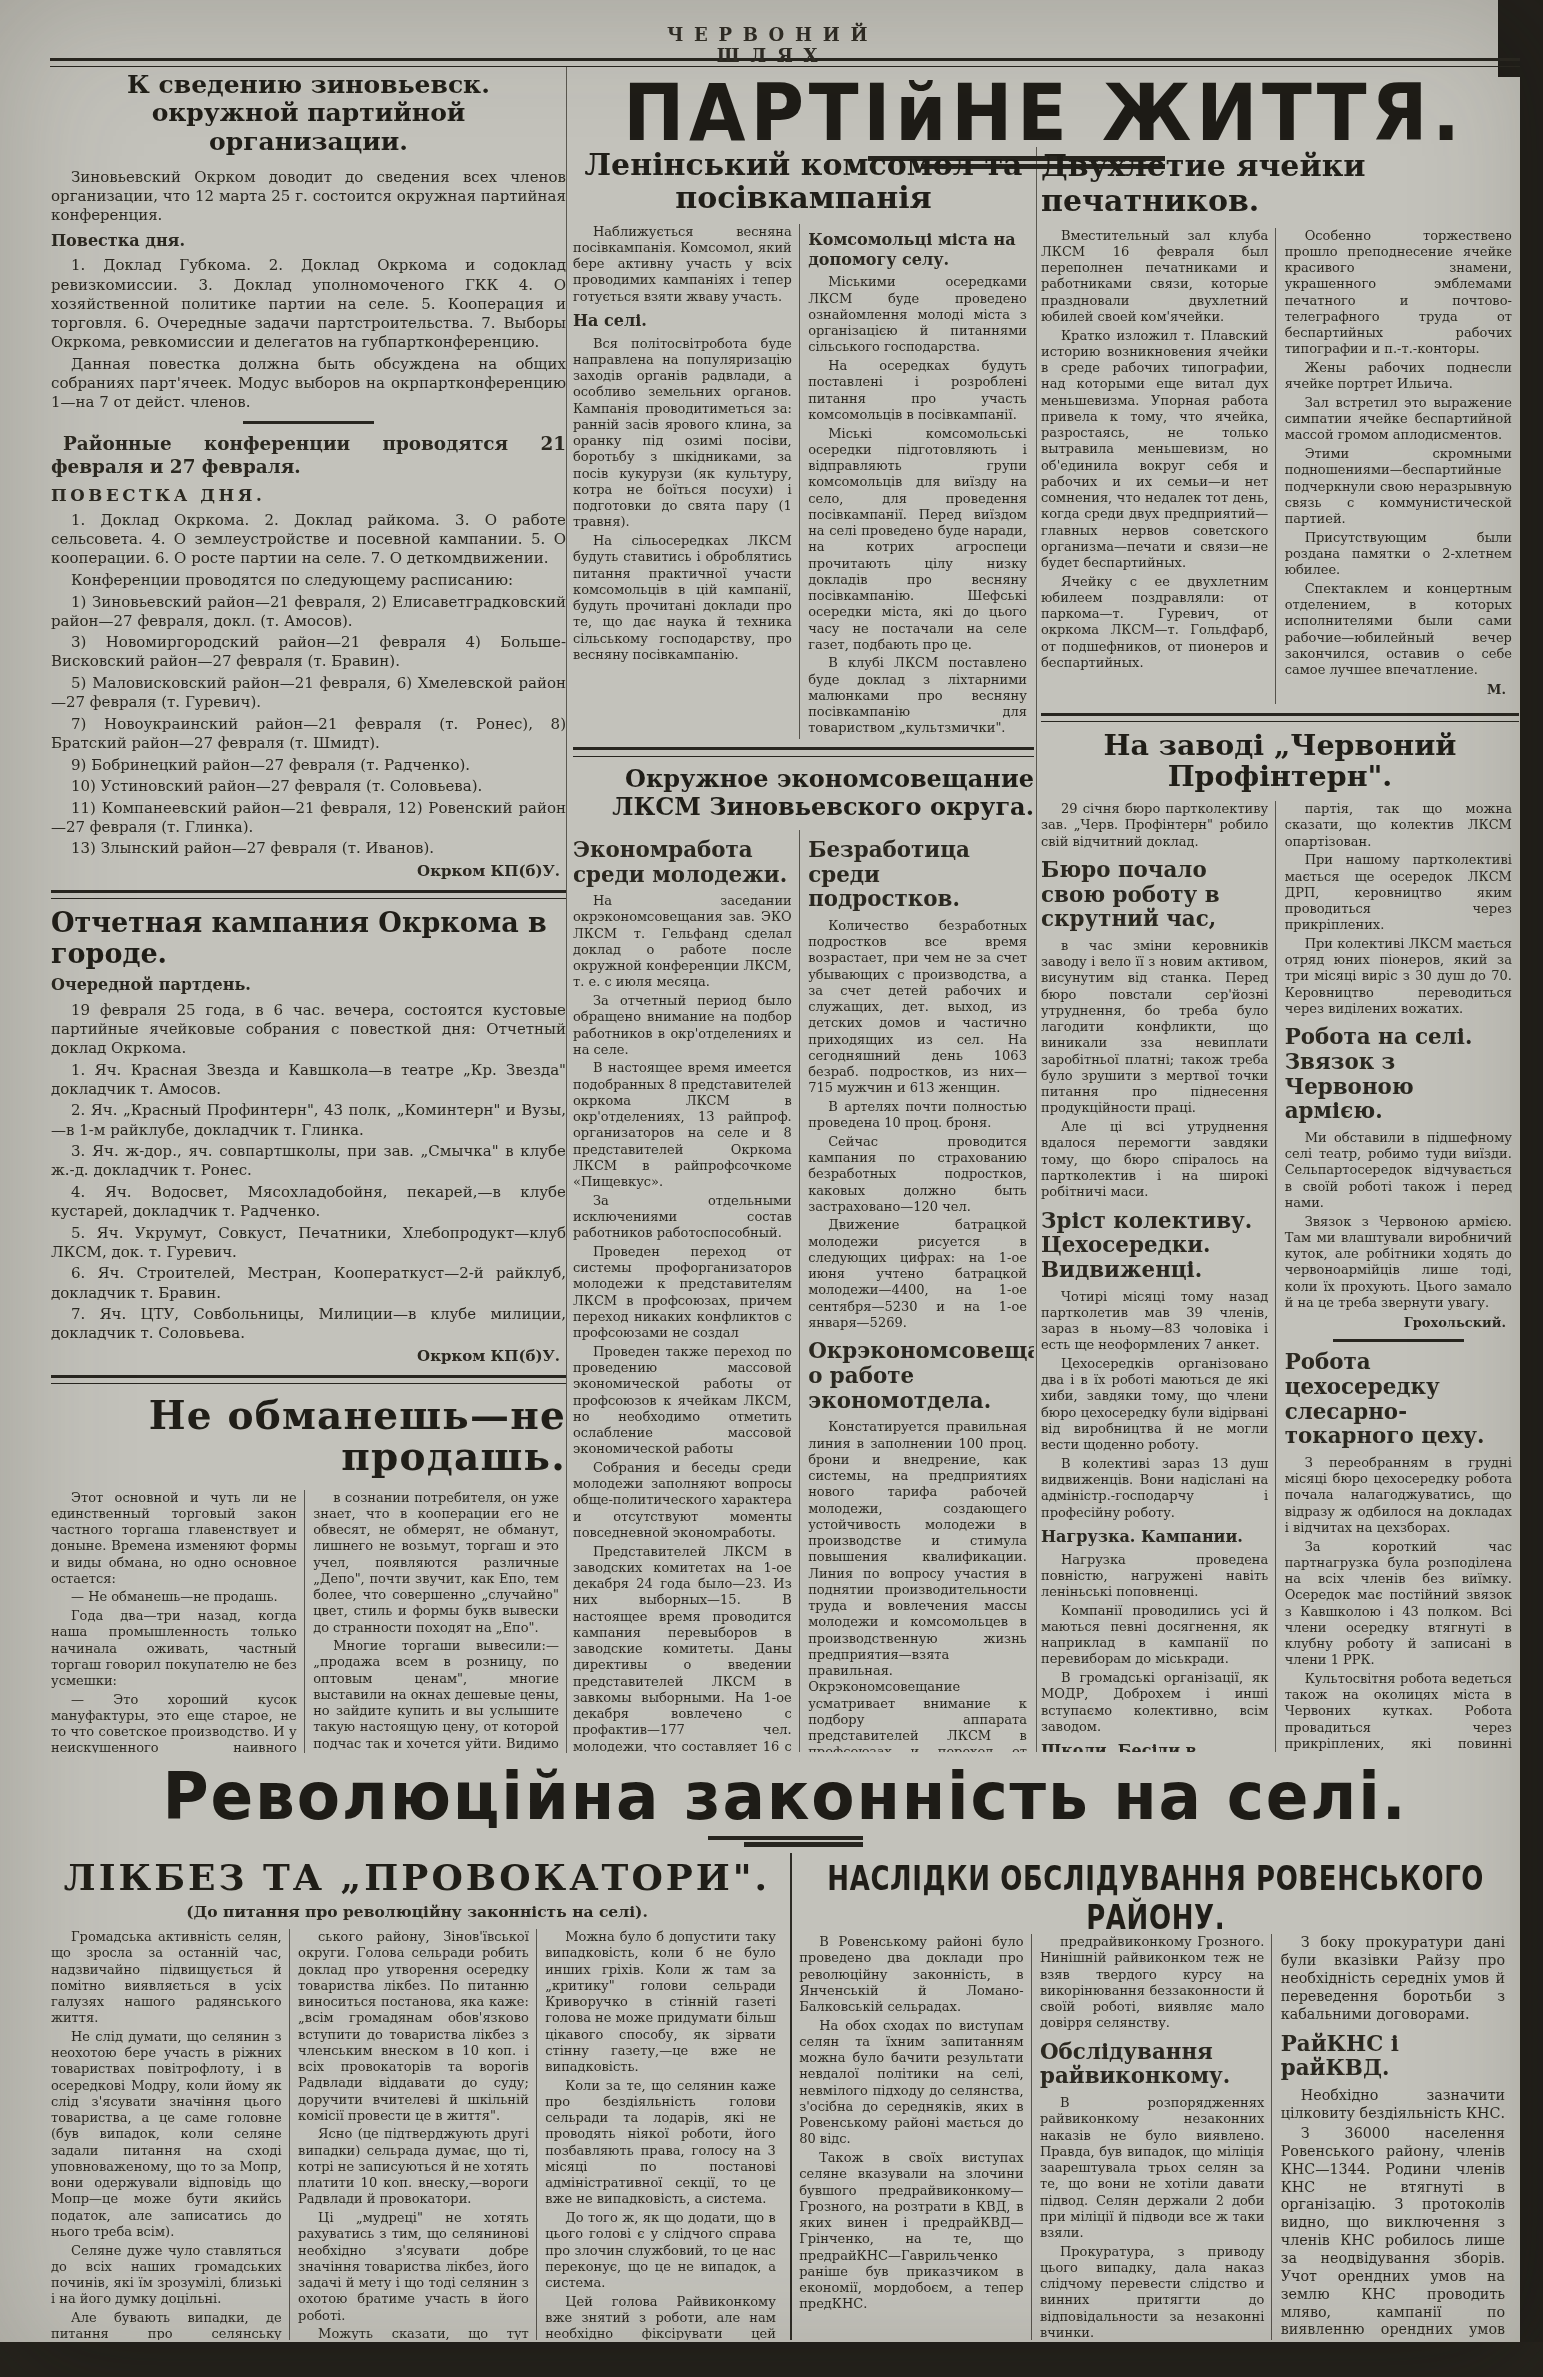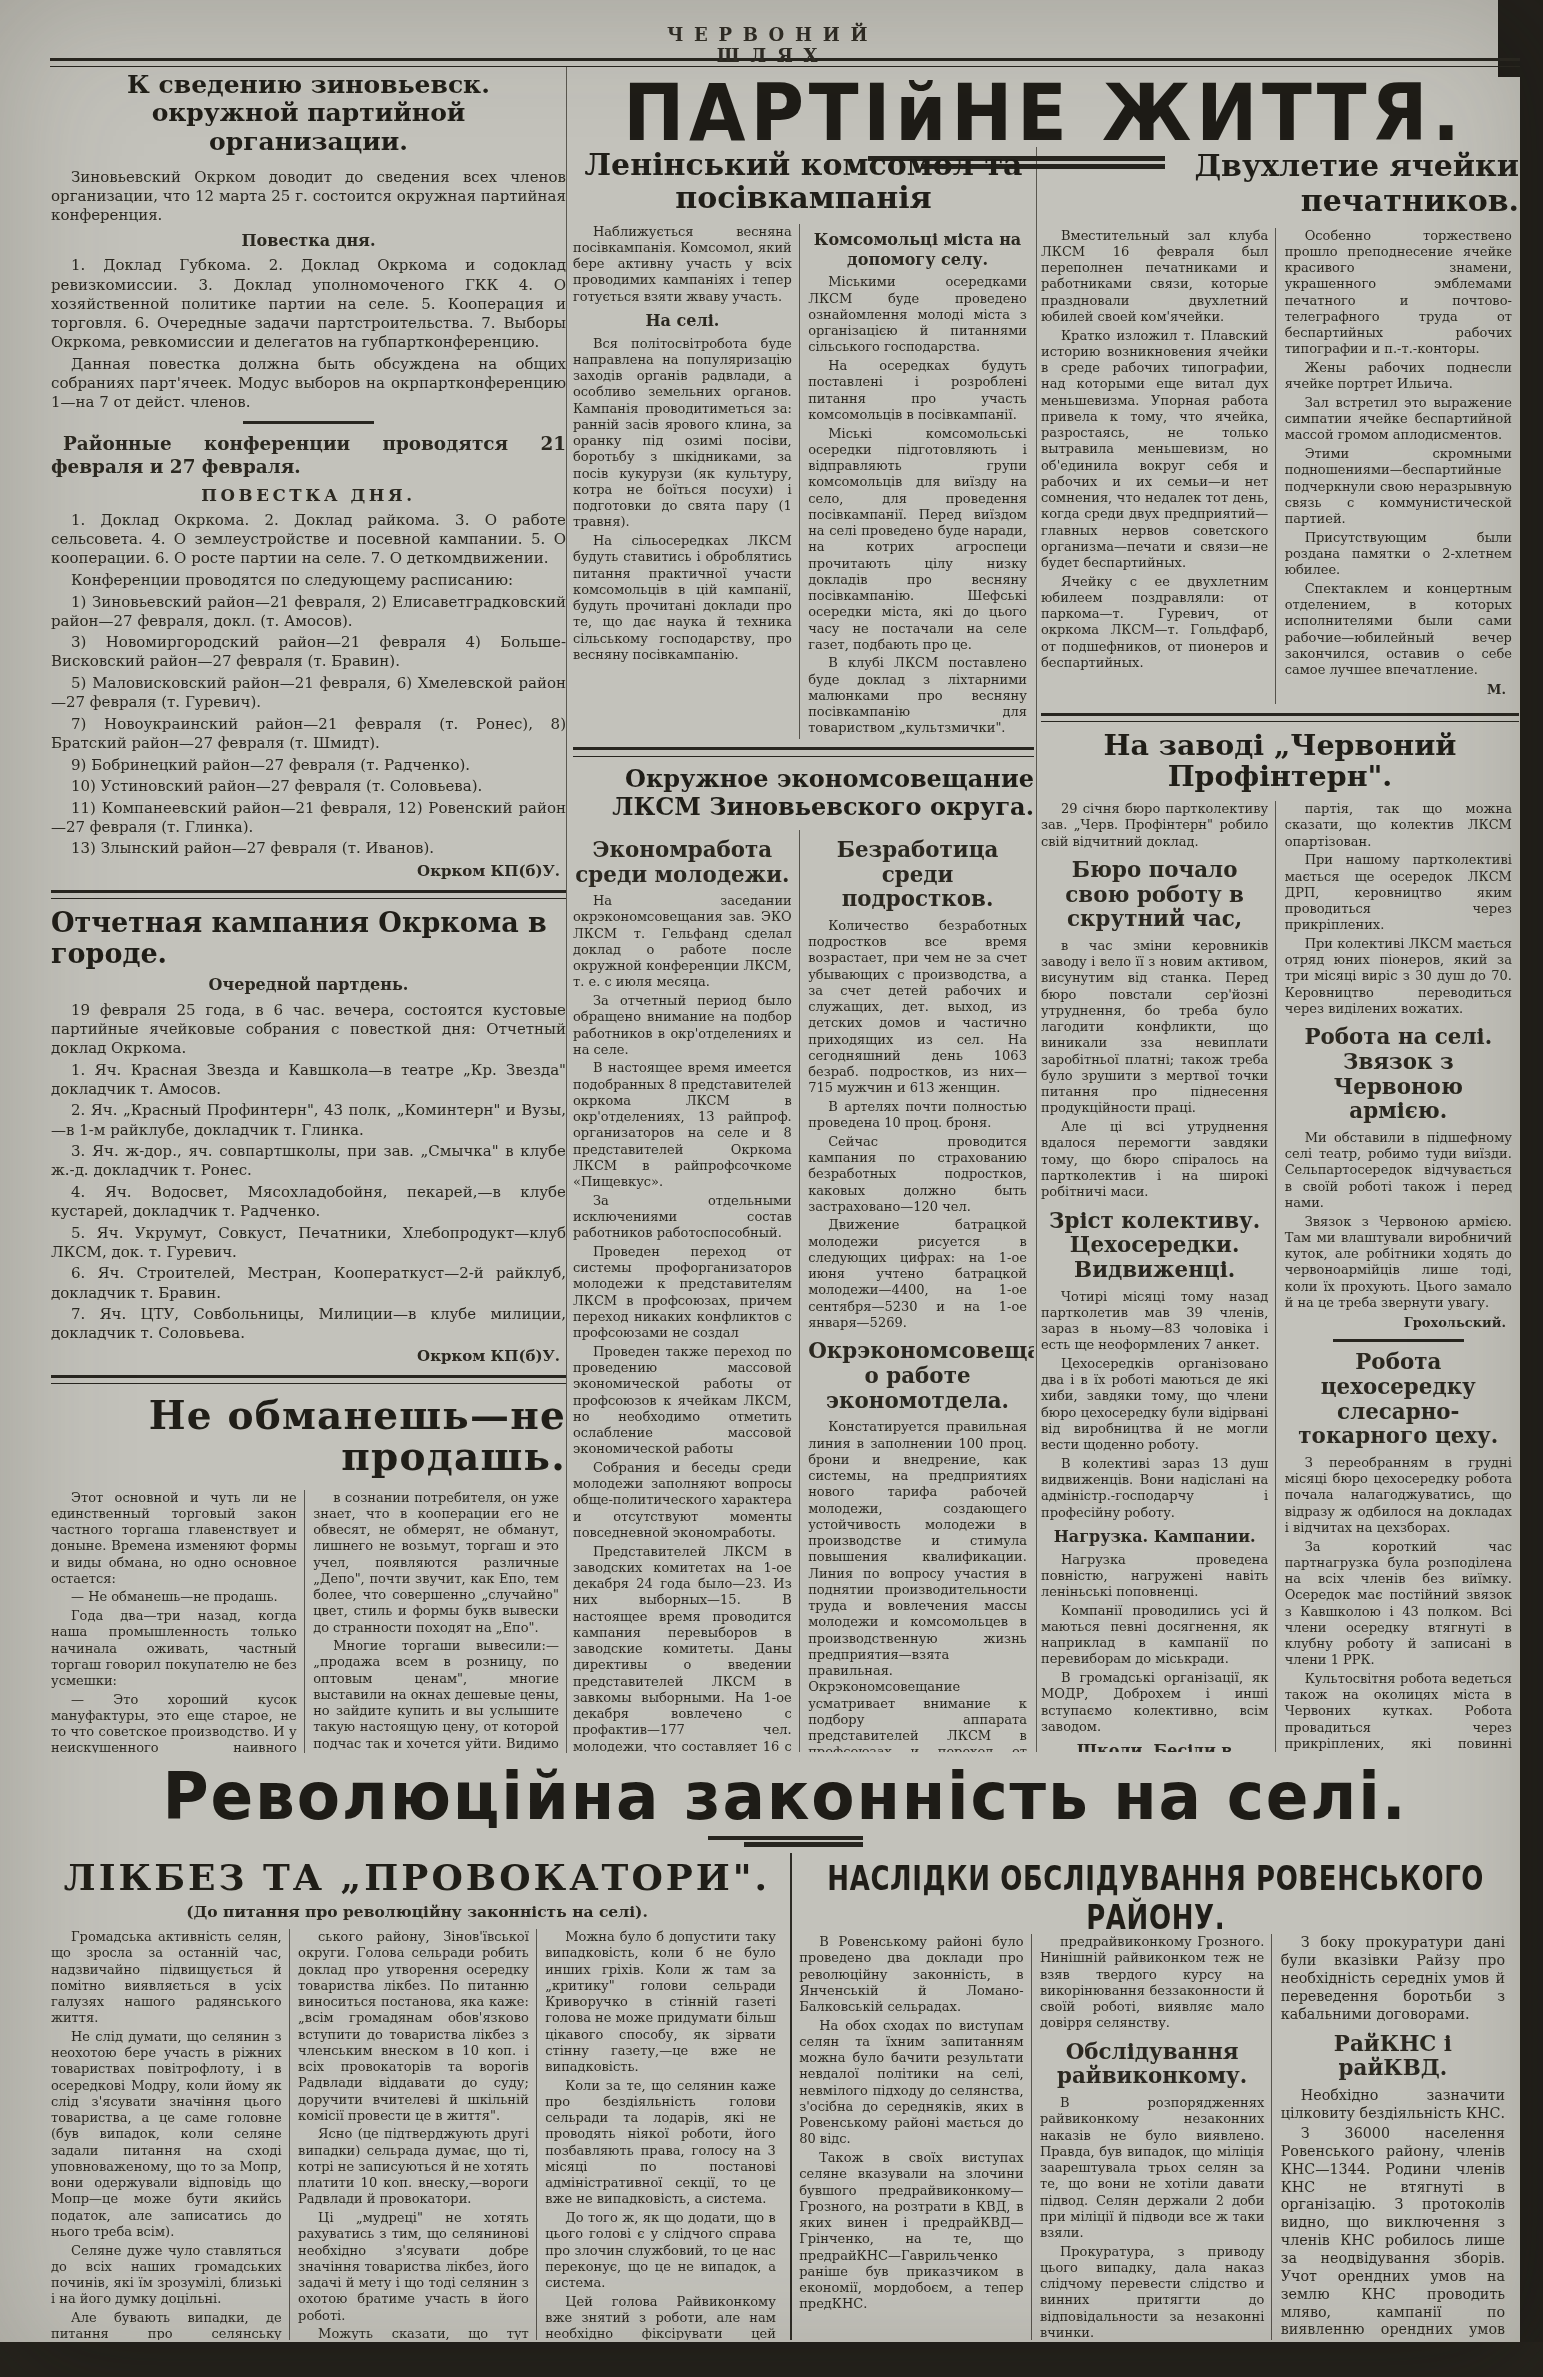--- a/index.html
+++ b/index.html
@@ -34,39 +34,39 @@
   #col-mid{left:573px;top:147px;width:461px;height:1605px;}
   #col-right{left:1041px;top:147px;width:478px;height:1605px;}
   #bottom{left:51px;top:1758px;width:1468px;height:582px;overflow:hidden;position:absolute;}
   
   h1,h2,h3{margin:0;font-weight:bold;color:#201e18;}
   .t-notice{font-size:25px;line-height:1.15;text-align:center;margin:3.6px 0 10.7px;}
   .t-report{font-size:27px;line-height:1.15;margin:8.3px 0 6px;}
   .t-cheat{font-size:39px;line-height:1.05;text-align:right;letter-spacing:1.2px;margin:10.7px 0 13px;}
   .t-mid1{font-size:30px;line-height:1.1;text-align:center;margin:1.2px 0 9.5px;}
   .t-mid2{font-size:24px;line-height:1.15;text-align:right;margin:8.3px 0 9.5px;}
-  .t-r1{font-size:30px;text-align:right;margin:1.2px 0 9.5px;}
+  .t-r1{font-size:30px;text-align:left;margin:1.2px 0 9.5px;}
   .t-r2{font-size:28.5px;text-align:center;line-height:1.1;margin:8.3px 0 8.3px;}
   .t-likbez{font-size:36px;letter-spacing:3px;text-align:center;margin:3.6px 0 3.6px;}
   .t-nasl{font-family:"DejaVu Sans",sans-serif;font-size:26px;text-align:center;
     transform:scaleY(1.3);transform-origin:top;letter-spacing:0.6px;margin:6px 0 15.5px;}
   .subtitle{text-align:center;font-weight:bold;font-size:15.5px;margin:1.2px 0 8.3px;}
   .rev-headline{font-family:"DejaVu Sans",sans-serif;font-weight:bold;font-size:63px;
     text-align:center;letter-spacing:1.8px;color:#1e1c17;transform:scaleY(1.05);
     transform-origin:top;margin:0 0 4.8px;}
   .rev-bars{width:155px;margin:0 auto 6px;}
   .rev-bars div{height:4.2px;background:#26241e;}
   .rev-bars div+div{margin-top:2.4px;margin-left:36px;}
   
   .flow{text-align:justify;}
   .wide .flow, .wide.flow{font-size:15px;line-height:1.28;}
   .para{margin:0 0 2.4px;text-indent:20px;}
   .para.lead{text-indent:20px;}
   .para.boldlead{font-weight:bold;font-size:18.4px;text-indent:12px;margin:6px 0;}
-  .subhead{font-size:16px;font-weight:bold;text-align:center;margin:6px 0 4.8px;text-indent:0;}
+  .subhead{font-size:16px;font-weight:bold;text-align:left;margin:6px 0 4.8px;text-indent:0;}
   .subhead.big{font-size:21.4px;line-height:1.15;margin:8.3px 0 6px;}
   .subhead.small{font-size:16.6px;letter-spacing:3.6px;}
   .sig{text-align:right;font-weight:bold;margin:3.6px 6px 6px 0;}
   .rule{width:131px;height:3px;background:#27251f;margin:8.3px auto;}
   
   .art-rule{height:5.3px;border-top:3px solid #27251f;border-bottom:1.2px solid #27251f;margin:8.3px 0;}
   
   .cols{display:flex;align-items:stretch;}
   .cols .c{flex:1 1 0;min-width:0;font-size:13px;line-height:1.25;}
   .cols .c + .c{border-left:1.2px solid #55524b;padding-left:8.3px;}

